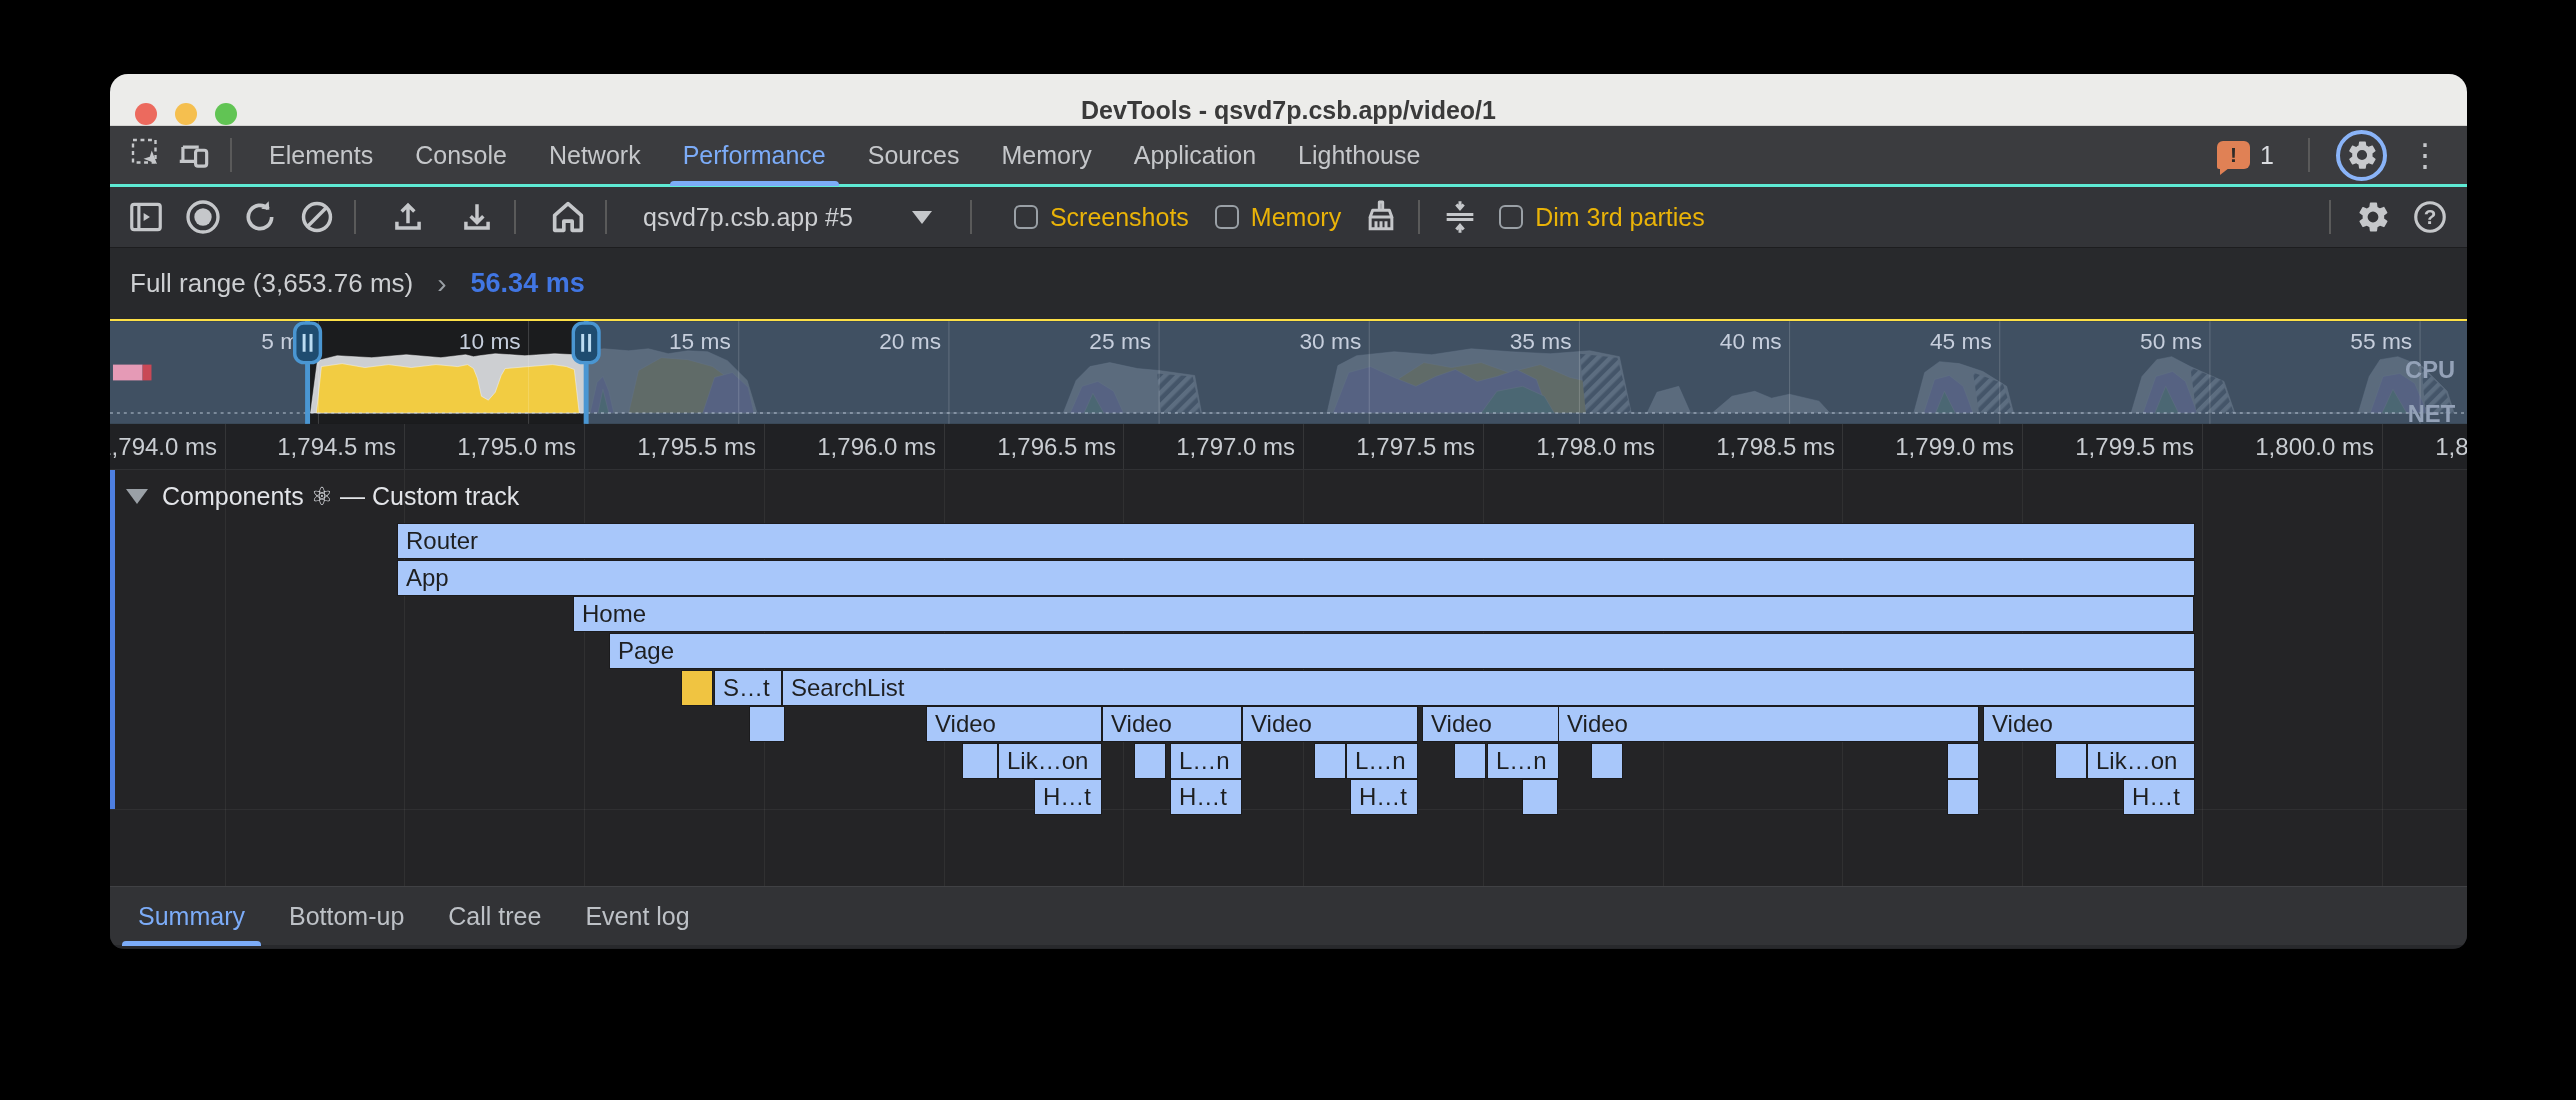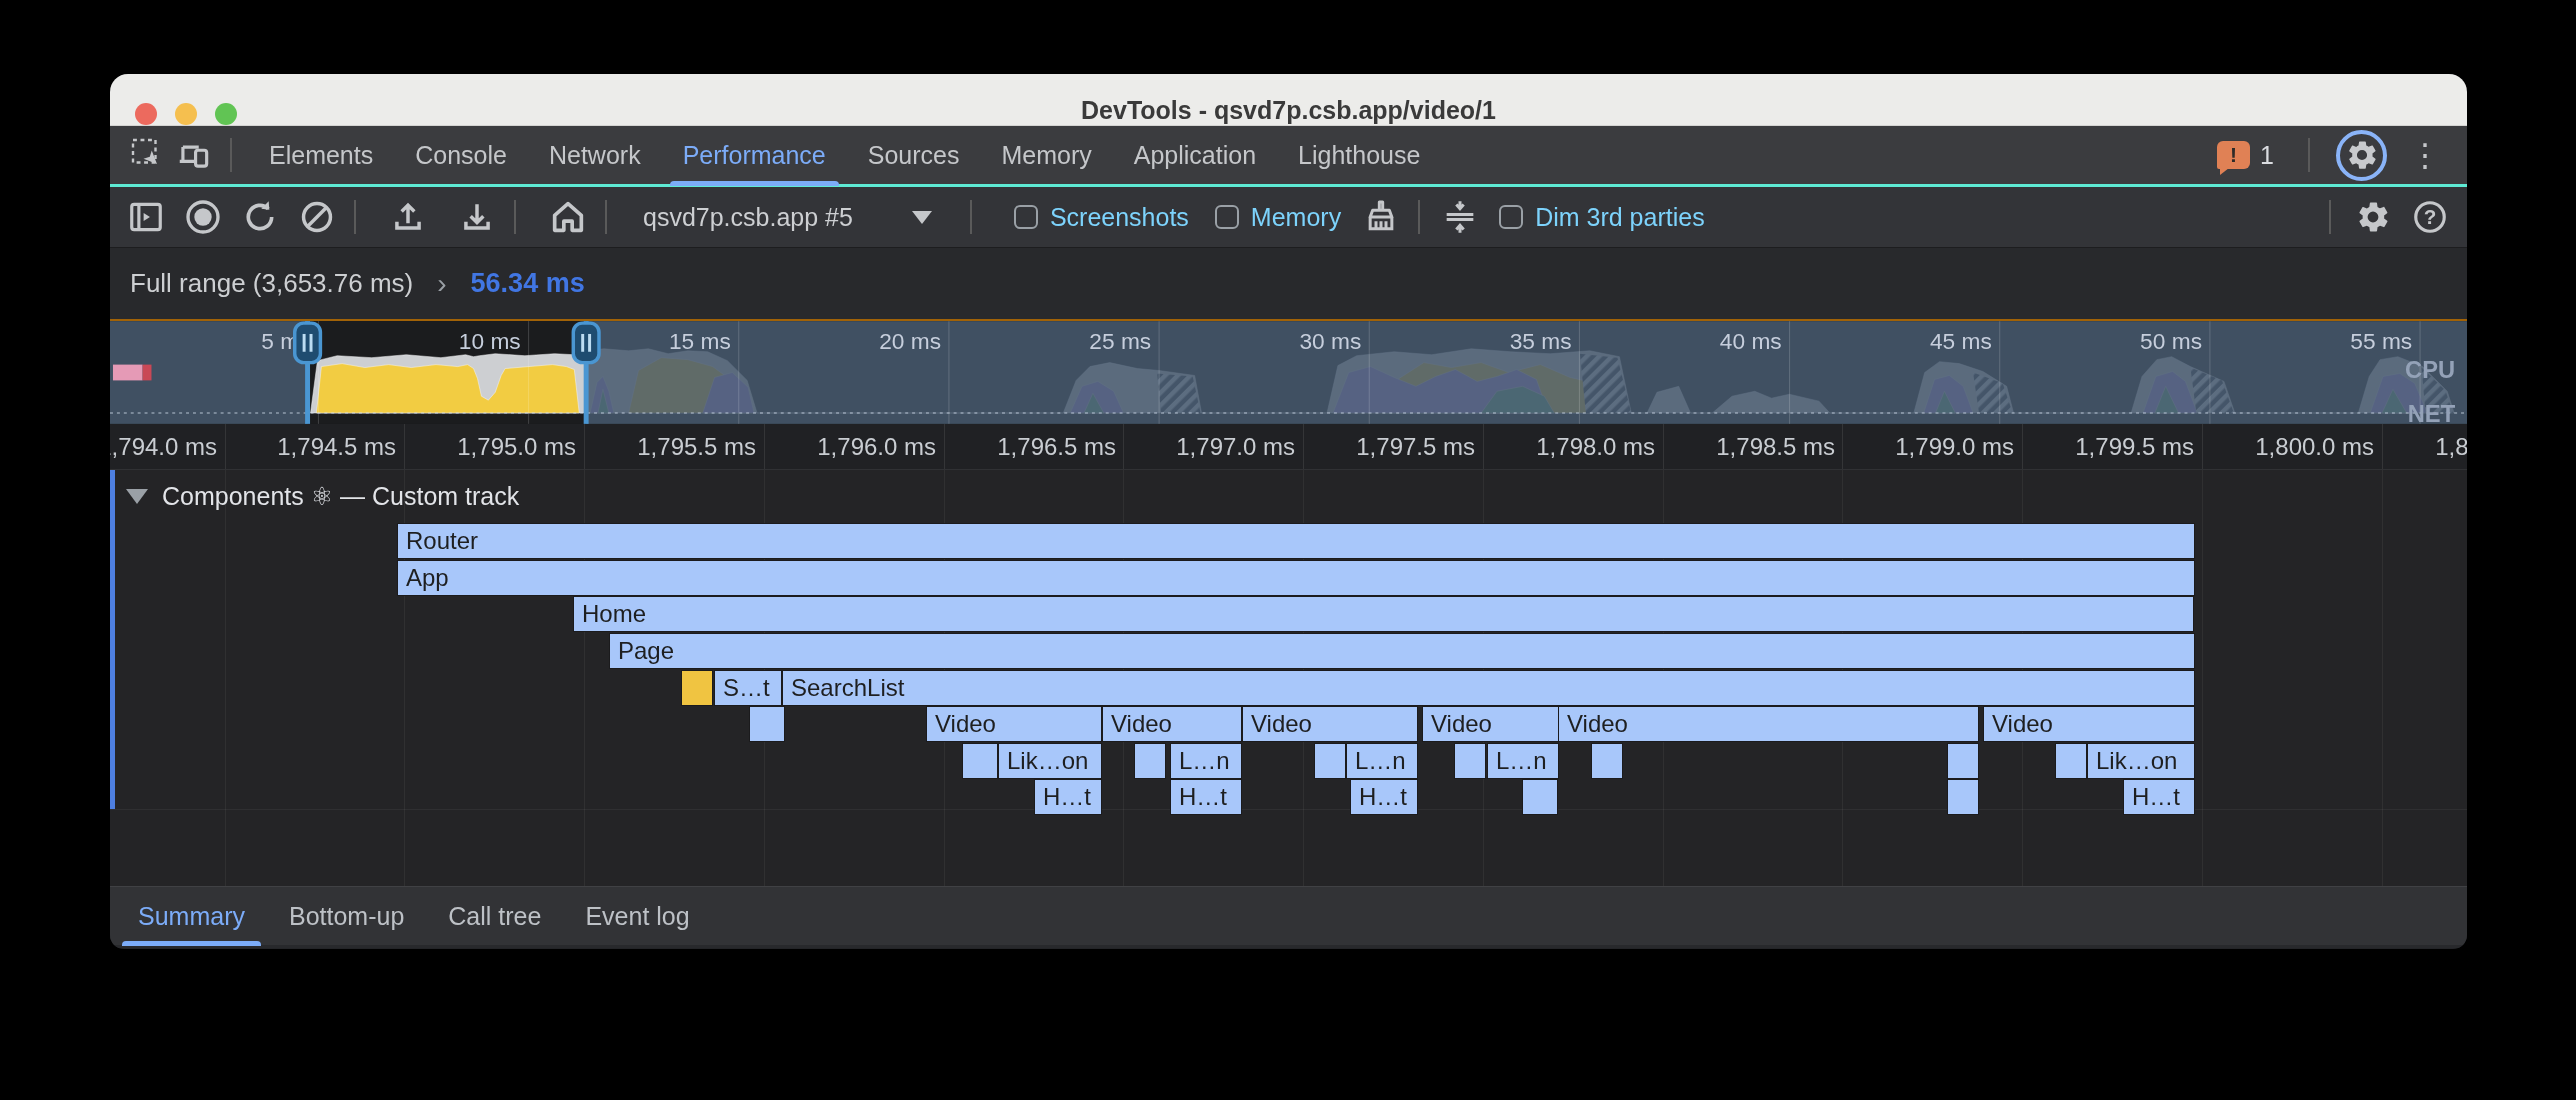--- a/index.html
+++ b/index.html
@@ -23,25 +23,25 @@
   .errbadge{width:33px;height:28px;background:#e08155;border-radius:6px 6px 6px 2px;position:relative;display:flex;align-items:center;justify-content:center;color:#2e2b28;font-weight:bold;font-size:21px;cursor:pointer;}
   .errbadge:after{content:"";position:absolute;left:3px;bottom:-6px;border-left:9px solid #e08155;border-bottom:7px solid transparent;}
   .errcount{color:#dadce0;font-size:25px;margin:0 18px 0 10px;}
   .gearring{width:51px;height:51px;border:4px solid #8ab4f8;border-radius:50%;display:flex;align-items:center;justify-content:center;margin:0 10px;cursor:pointer;}
   .kebab{color:#c5c7ca;font-size:32px;padding:0 12px;cursor:pointer;}
   
   .toolbar{height:61px;background:#333438;display:flex;align-items:center;border-bottom:1px solid #1d1d1f;}
   .ic{width:43px;height:43px;margin-left:14px;display:flex;align-items:center;justify-content:center;cursor:pointer;flex:none;}
   .ddtext{font-size:25px;color:#cdcfd2;margin-left:20px;cursor:pointer;white-space:nowrap;}
   .ddcaret{width:0;height:0;border-left:10px solid transparent;border-right:10px solid transparent;border-top:13px solid #c5c7ca;margin:0 22px 0 59px;cursor:pointer;}
-  .chk{display:flex;align-items:center;font-size:25px;color:#7dd3fc;margin-left:26px;cursor:pointer;white-space:nowrap;}
+  .chk{display:flex;align-items:center;font-size:25px;color:#eab308;margin-left:26px;cursor:pointer;white-space:nowrap;}
   .box{width:24px;height:24px;border:2.5px solid #9aa0a6;border-radius:6px;margin-right:12px;background:transparent;}
   .toolbar-right{margin-left:auto;display:flex;align-items:center;margin-right:16px;}
   
-  .crumb{height:73px;background:#28292c;display:flex;align-items:center;border-bottom:2px solid #a16207;}
+  .crumb{height:73px;background:#28292c;display:flex;align-items:center;border-bottom:2px solid #fde047;}
   .crumb .full{font-size:26px;color:#cdcfd2;margin-left:20px;}
   .crumb .chev{font-size:28px;color:#9aa0a6;margin:0 24px;}
   .crumb .sel{font-size:27px;font-weight:bold;color:#4176e3;}
   
   .minimap{height:103px;position:relative;background:#1b1c1e;}
   .minimap svg{position:absolute;left:0;top:0;}
   
   .ruler{height:46px;background:#202124;position:relative;overflow:hidden;border-bottom:1px solid #303134;}
   .rlabel{position:absolute;top:9px;font-size:24px;color:#c9cdd2;white-space:nowrap;transform:translateX(-100%);}
   .rgrid{position:absolute;top:0;bottom:0;width:1px;background:rgba(255,255,255,.09);}

